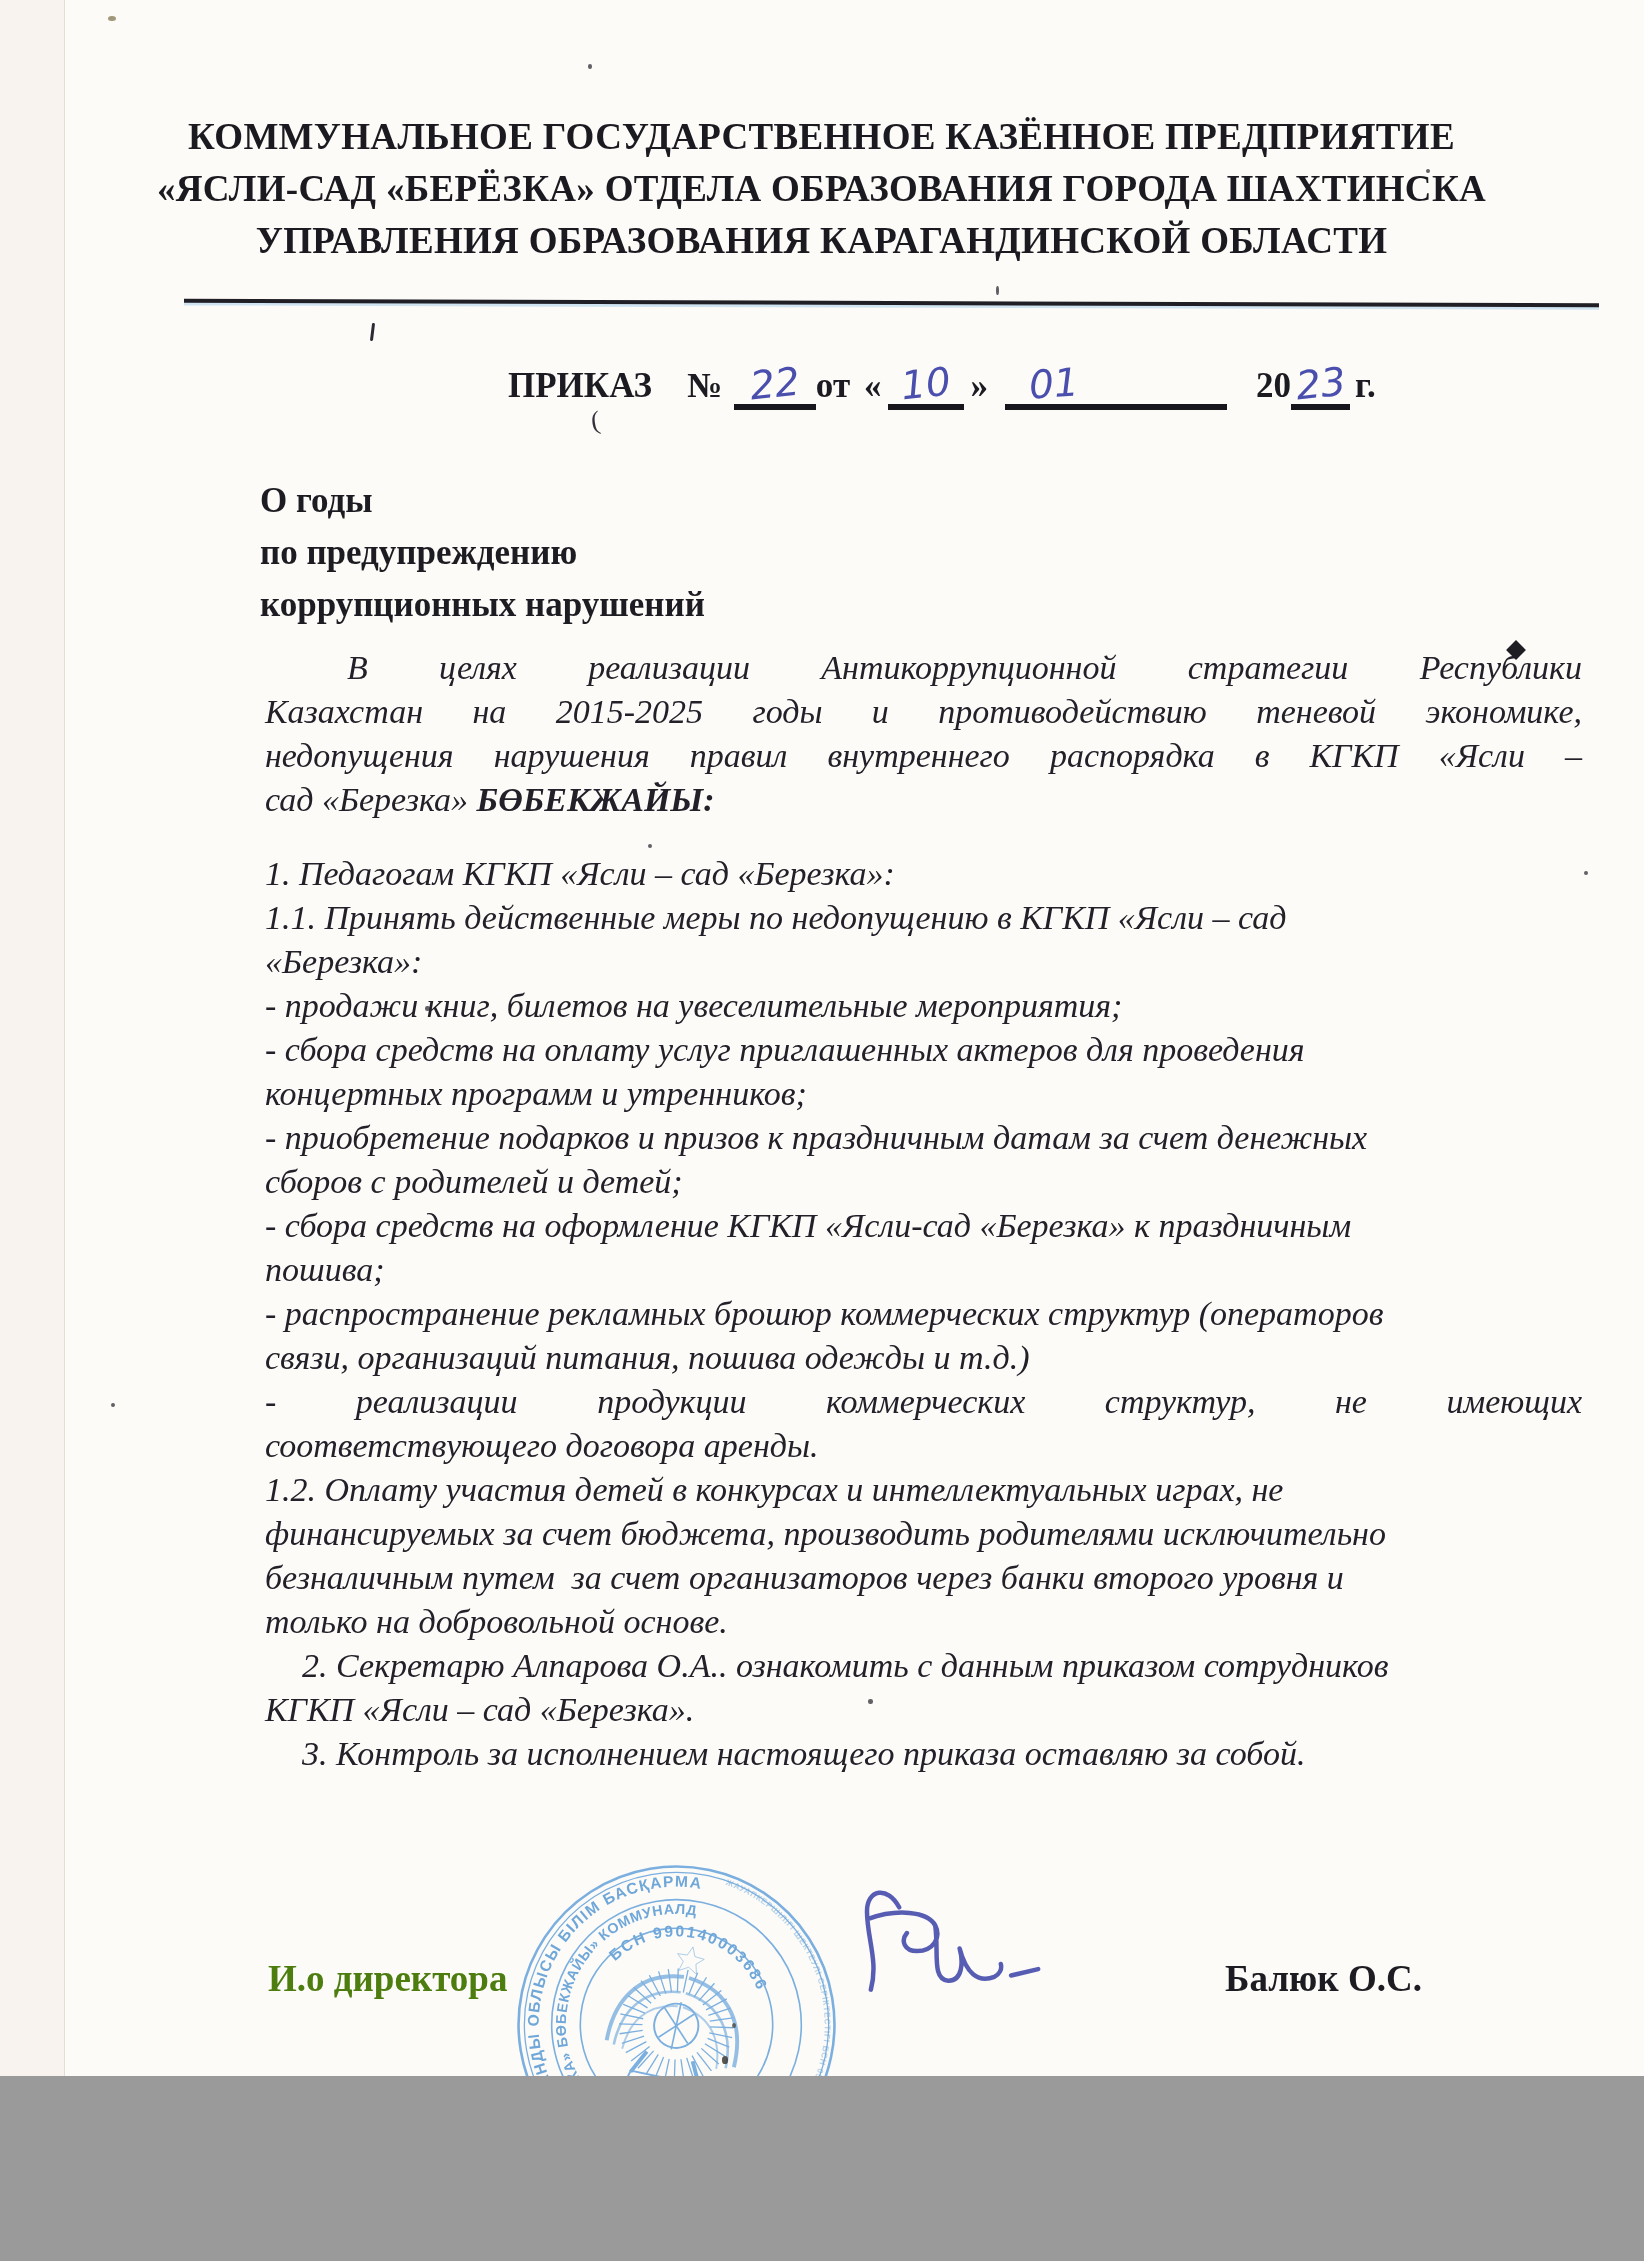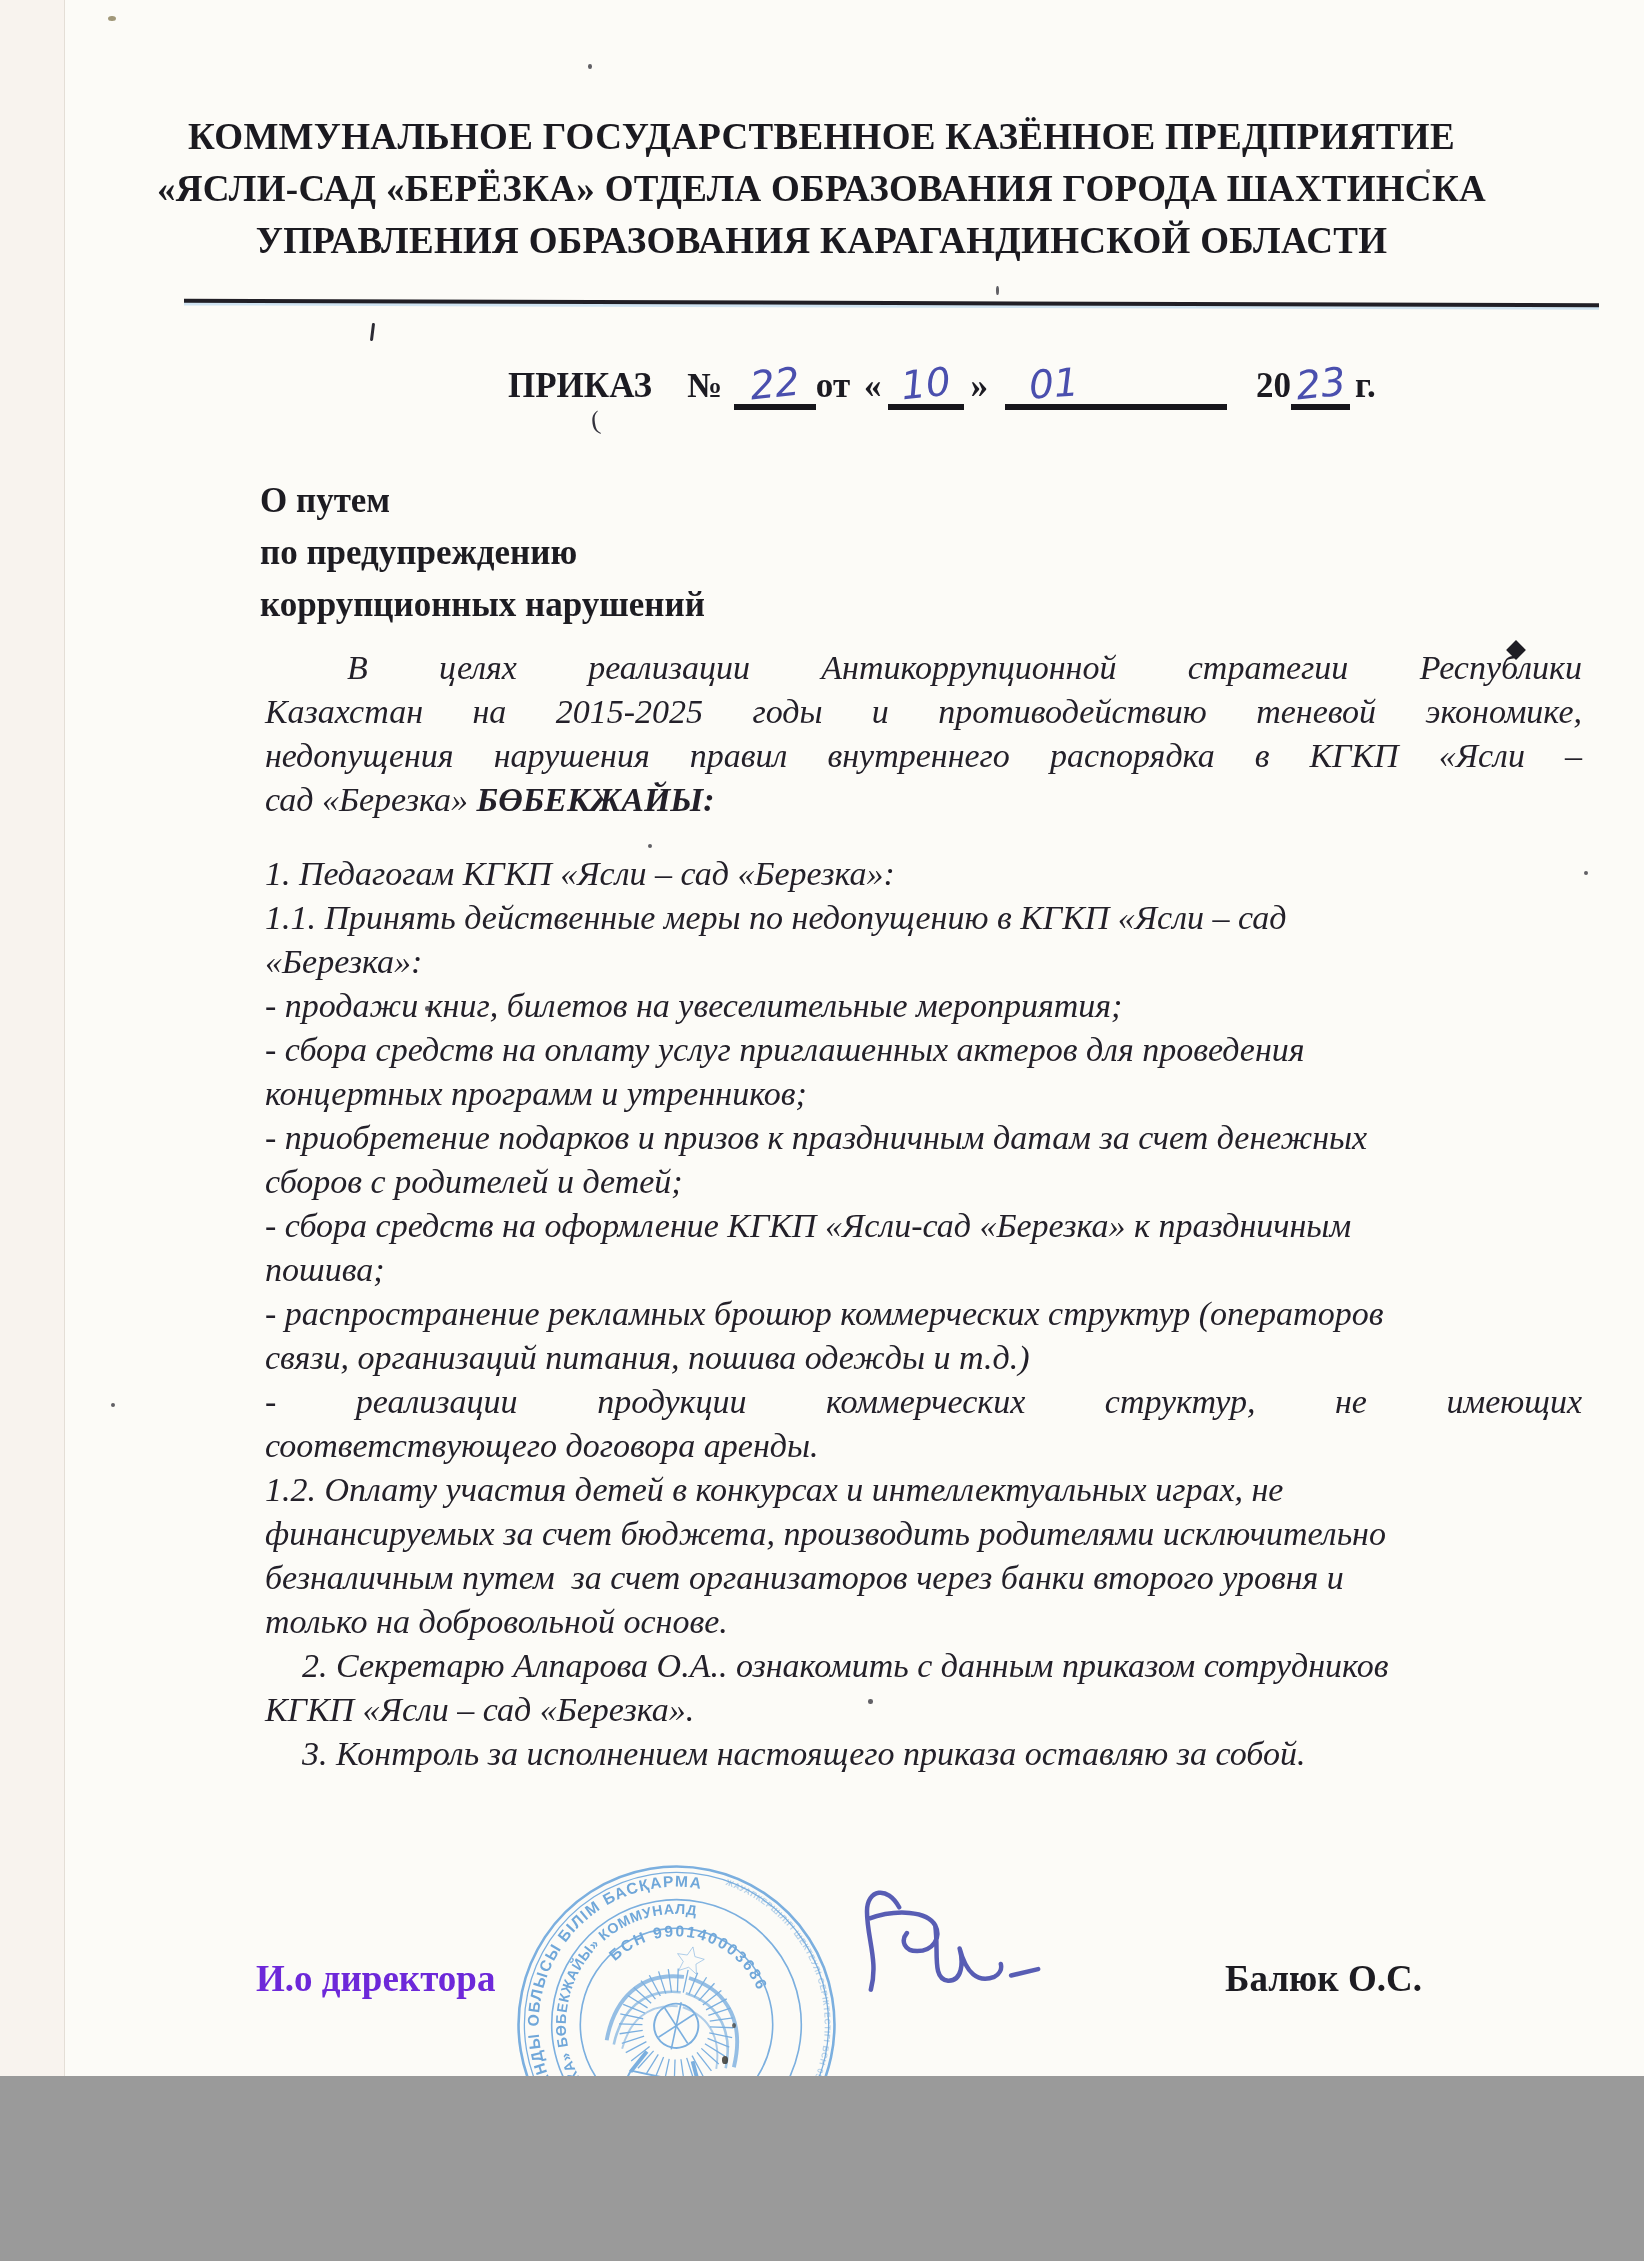--- a/index.html
+++ b/index.html
@@ -50,21 +50,21 @@
 
   
   .body-lines{position:absolute;left:265px;top:646px;width:1317px;font-size:34px;color:#232029;font-style:italic;}
   .bline{line-height:44px;min-height:44px;white-space:pre-wrap;}
   .bline.j{text-align:justify;text-align-last:justify;white-space:normal;}
   .bline.ind{text-indent:82px;}
   .bline.ind2{text-indent:37px;}
   .b{font-weight:bold;}
 
   
-  .sig-role{position:absolute;left:256px;top:1957px;font-weight:bold;font-size:37px;color:#6d28d9;}
+  .sig-role{position:absolute;left:268px;top:1957px;font-weight:bold;font-size:37px;color:#4d7c0f;}
   .sig-name{position:absolute;left:1225px;top:1957px;font-weight:bold;font-size:37px;color:#1d1c22;}
   .sig-script{position:absolute;left:845px;top:1879px;}
   .sig-script path{stroke:#4a4fae;stroke-width:7;fill:none;stroke-linecap:round;opacity:.92;}
 
   
   .stamp{position:absolute;left:514px;top:1862px;transform:rotate(12deg);opacity:.88;}
   .stamp circle.ring{fill:none;stroke:#6aa5dc;}
   .stamp text{fill:#5d9cd6;font-family:"Liberation Sans","DejaVu Sans",sans-serif;font-weight:bold;}
   .stamp .emblem path,.stamp .emblem line,.stamp .emblem circle{stroke:#6aa5dc;fill:none;}
   .stamp .micro{opacity:.5;}
@@ -83,21 +83,21 @@
     <div>«ЯСЛИ-САД «БЕРЁЗКА» ОТДЕЛА ОБРАЗОВАНИЯ ГОРОДА ШАХТИНСКА</div>
     <div>УПРАВЛЕНИЯ ОБРАЗОВАНИЯ КАРАГАНДИНСКОЙ ОБЛАСТИ</div>
   </div>
   <div class="header-rule"></div>
 
   <div class="order-row">
     <span class="seg">ПРИКАЗ</span><span class="seg ml-a">№</span><span class="blank w-num ml-b"><span class="hw">22</span></span><span class="seg ml-c">от</span><span class="seg ml-d">«</span><span class="blank w-day ml-e"><span class="hw">10</span></span><span class="seg ml-e">»</span><span class="blank w-month ml-f"><span class="hw hw-month">01</span></span><span class="seg ml-g">20</span><span class="blank w-year"><span class="hw">23</span></span><span class="seg ml-h">г.</span>
   </div>
 
   <div class="subject">
-    <div>О путем</div>
+    <div>О годы</div>
     <div>по предупреждению</div>
     <div>коррупционных нарушений</div>
   </div>
 
   <div class="body-lines">
       <div class="bline j ind"><span>В целях реализации Антикоррупционной стратегии Республики</span></div>
       <div class="bline j"><span>Казахстан на 2015-2025 годы и противодействию теневой экономике,</span></div>
       <div class="bline j"><span>недопущения нарушения правил внутреннего распорядка в КГКП «Ясли –</span></div>
       <div class="bline"><span>сад «Березка» </span><span class="b">БӨБЕКЖАЙЫ:</span></div>
       <div class="bline" style="margin-top: 30px;"><span>1. Педагогам КГКП «Ясли – сад «Березка»:</span></div>

